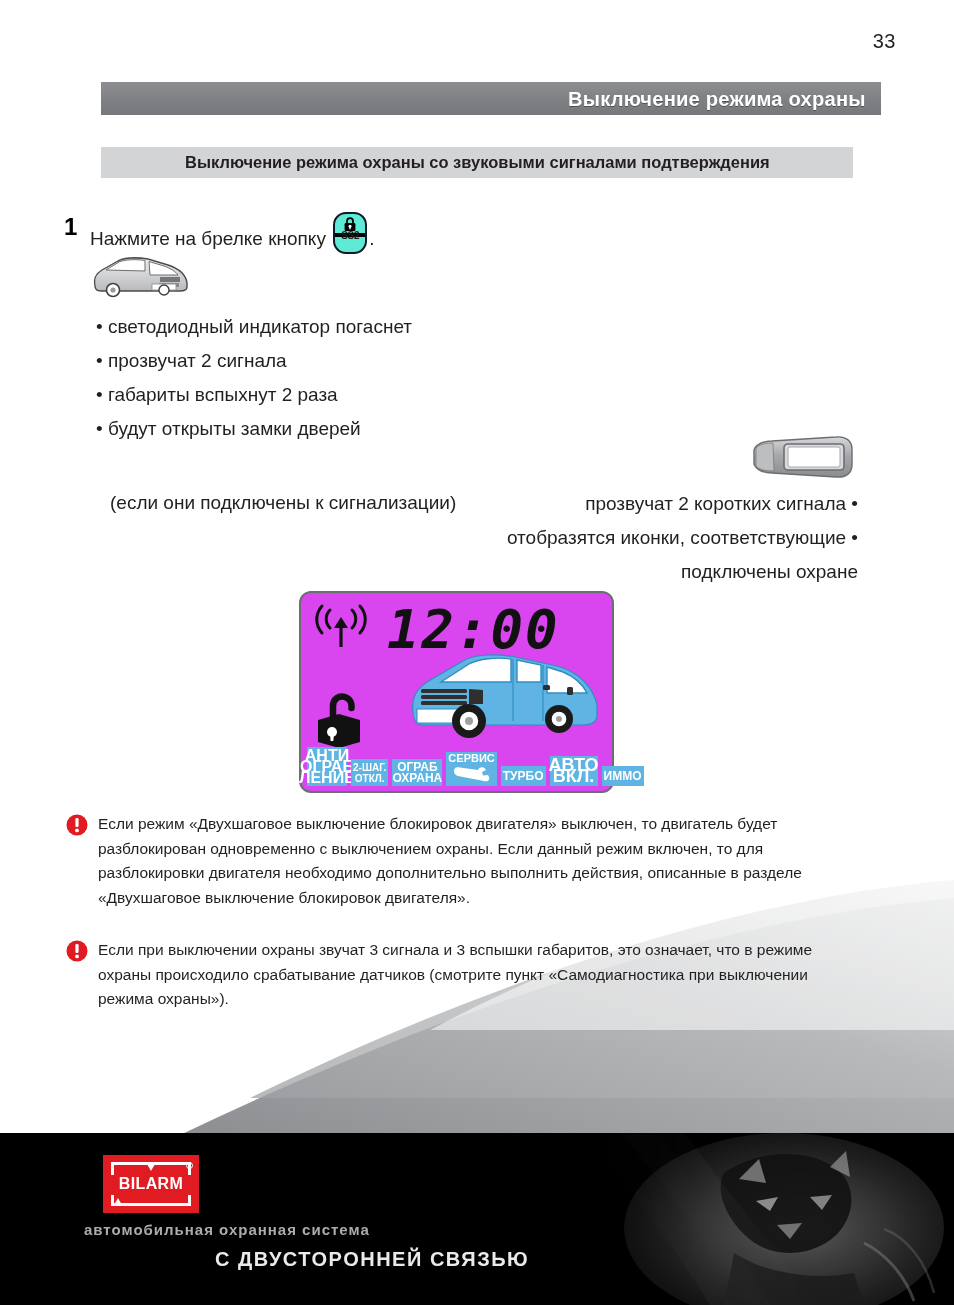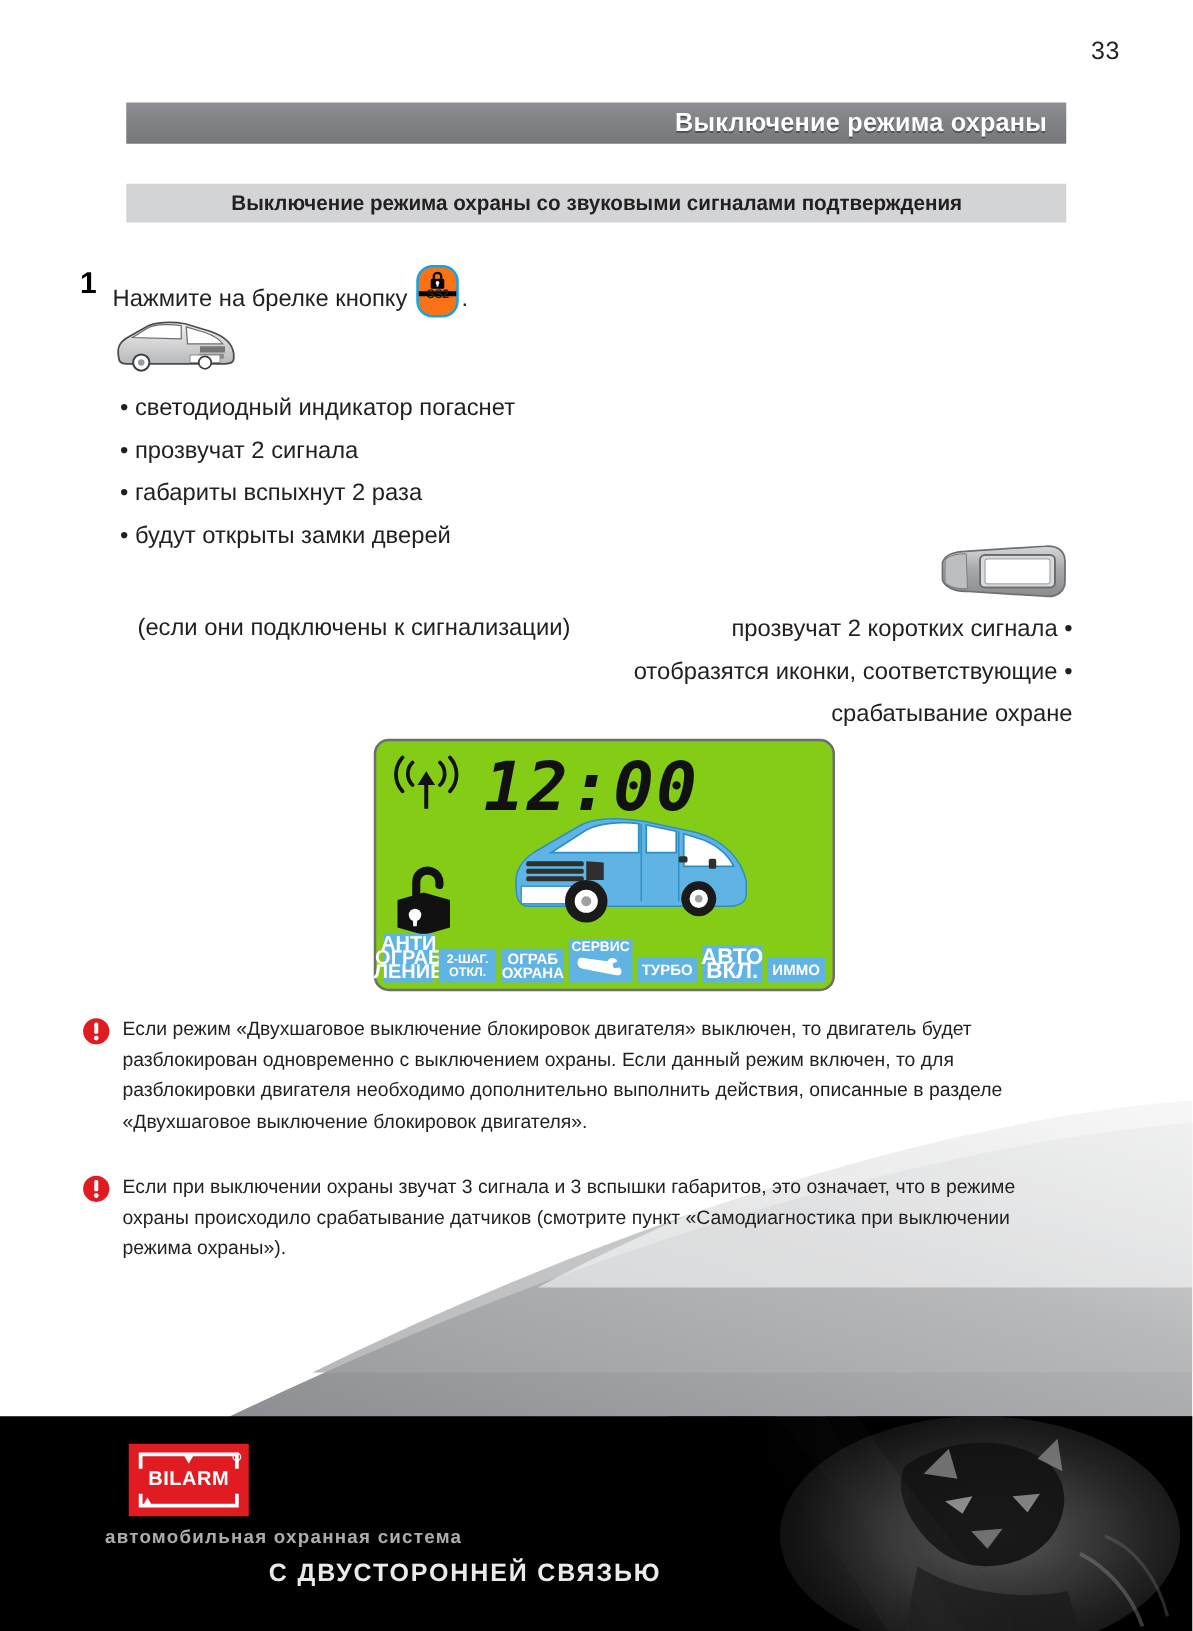--- a/index.html
+++ b/index.html
@@ -16,21 +16,21 @@
   .swoosh{position:absolute;left:0;top:880px;width:954px;height:255px;overflow:hidden;pointer-events:none;}
   .swoosh svg{display:block;}
 
   
   .page-number{position:absolute;right:58px;top:30px;font-size:20px;font-weight:400;color:#231f20;letter-spacing:.5px;}
 
   
   .header-bar{
     position:absolute;left:101px;top:82px;width:752px;height:33px;
     background:linear-gradient(to bottom,#8d8f92 0%,#808285 45%,#76787b 100%);
-    display:flex;align-items:center;justify-content:flex-end;
+    display:flex;align-items:center;justify-content:flex-end;padding-left:28px;
   }
   .header-bar .title{
     color:#fff;font-size:21px;font-weight:bold;letter-spacing:.2px;
     padding-right:16px;white-space:nowrap;
     text-shadow:0 1px 0 rgba(0,0,0,.35);
     transform:scaleX(.96);transform-origin:right center;
   }
 
   
   .subheader-bar{
@@ -43,21 +43,21 @@
   }
 
   
   .step{position:absolute;left:64px;top:212px;display:flex;align-items:flex-start;}
   .step-num{font-size:24px;font-weight:bold;color:#000;width:26px;line-height:30px;}
   .step-text{font-size:19px;line-height:30px;color:#231f20;white-space:nowrap;}
 
   
   .ss2-btn{
     display:inline-block;vertical-align:-9px;width:30px;height:38px;
-    border:2px solid #0ea5e9;border-radius:13px;background:#f97316;
+    border:2px solid #0f172a;border-radius:13px;background:#5eead4;
     position:relative;margin:0 2px;
   }
   .ss2-btn .lockwrap{position:absolute;left:0;right:0;top:2px;height:17px;display:flex;align-items:center;justify-content:center;}
   .ss2-btn .divider{position:absolute;left:0;right:0;top:19px;height:4px;background:#000;}
   .ss2-btn .ss2-label{position:absolute;left:0;right:0;bottom:1px;text-align:center;font-size:10px;font-weight:bold;letter-spacing:-.3px;}
 
   .step-dot{font-size:19px;line-height:30px;}
 
   
   .small-car{position:absolute;left:88px;top:253px;width:105px;height:45px;}
@@ -68,22 +68,22 @@
   .bullets ul{margin:0;padding:0;}
   .bullets .sub{padding-left:14px;margin-top:40px;}
 
   
   .fob-img{position:absolute;left:746px;top:432px;width:110px;height:50px;}
   .right-notes{position:absolute;right:96px;top:487px;text-align:right;}
   .right-notes div{font-size:19px;line-height:34px;color:#231f20;white-space:nowrap;}
 
   
   .lcd{
-    position:absolute;left:299px;top:591px;width:369px;height:202px;
-    border:2px solid #6d6e71;border-radius:12px;background:#84cc16;box-sizing:border-box;
+    position:absolute;left:299px;top:591px;width:315px;height:202px;
+    border:2px solid #6d6e71;border-radius:12px;background:#d946ef;box-sizing:border-box;
   }
   .lcd .antenna{position:absolute;left:12px;top:10px;width:56px;height:46px;}
   .lcd .clock{
     position:absolute;left:86px;top:5px;font-size:54px;font-weight:bold;
     letter-spacing:2px;color:#111;
     font-family:"DejaVu Sans Mono","Liberation Mono",monospace;
     font-style:italic;
   }
   .lcd .padlock{position:absolute;left:14px;top:99px;width:48px;height:57px;}
   .lcd .car-big{position:absolute;left:106px;top:56px;width:200px;height:100px;}
@@ -241,21 +241,21 @@
       <path d="M8,18 C10,12 18,9 26,9 L90,5 C100,4 106,9 106,17 L106,33 C106,41 100,46 90,45 L26,41 C18,41 10,38 8,32 Z" fill="url(#gfob)" stroke="#6d6e71" stroke-width="1.4"></path>
       <path d="M10,16 C14,12 20,11 27,11 L28,39 C20,39 14,38 10,34 Z" fill="#bcbec0" stroke="#7b7c7e" stroke-width=".8"></path>
       <rect x="38" y="12" width="60" height="26" rx="4" fill="#d9dadc" stroke="#6d6e71" stroke-width="1.6"></rect>
       <rect x="42" y="15" width="52" height="20" rx="2" fill="#ffffff" stroke="#a7a9ac" stroke-width="1"></rect>
     </svg>
   </div>
 
   <div class="right-notes">
     <div>прозвучат 2 коротких сигнала •</div>
     <div>отобразятся иконки, соответствующие •</div>
-    <div>срабатывание охране</div>
+    <div>подключены охране</div>
   </div>
 
   <div class="lcd">
 
     <div class="antenna">
       <svg width="56" height="46" viewBox="0 0 56 46" xmlns="http://www.w3.org/2000/svg">
         <path d="M28,14 L21,25 L35,25 Z" fill="#111"></path>
         <rect x="26.4" y="22" width="3.2" height="22" fill="#111"></rect>
         <path d="M17,7 C12,12 12,20 17,25" fill="none" stroke="#111" stroke-width="3" stroke-linecap="round"></path>
         <path d="M39,7 C44,12 44,20 39,25" fill="none" stroke="#111" stroke-width="3" stroke-linecap="round"></path>

